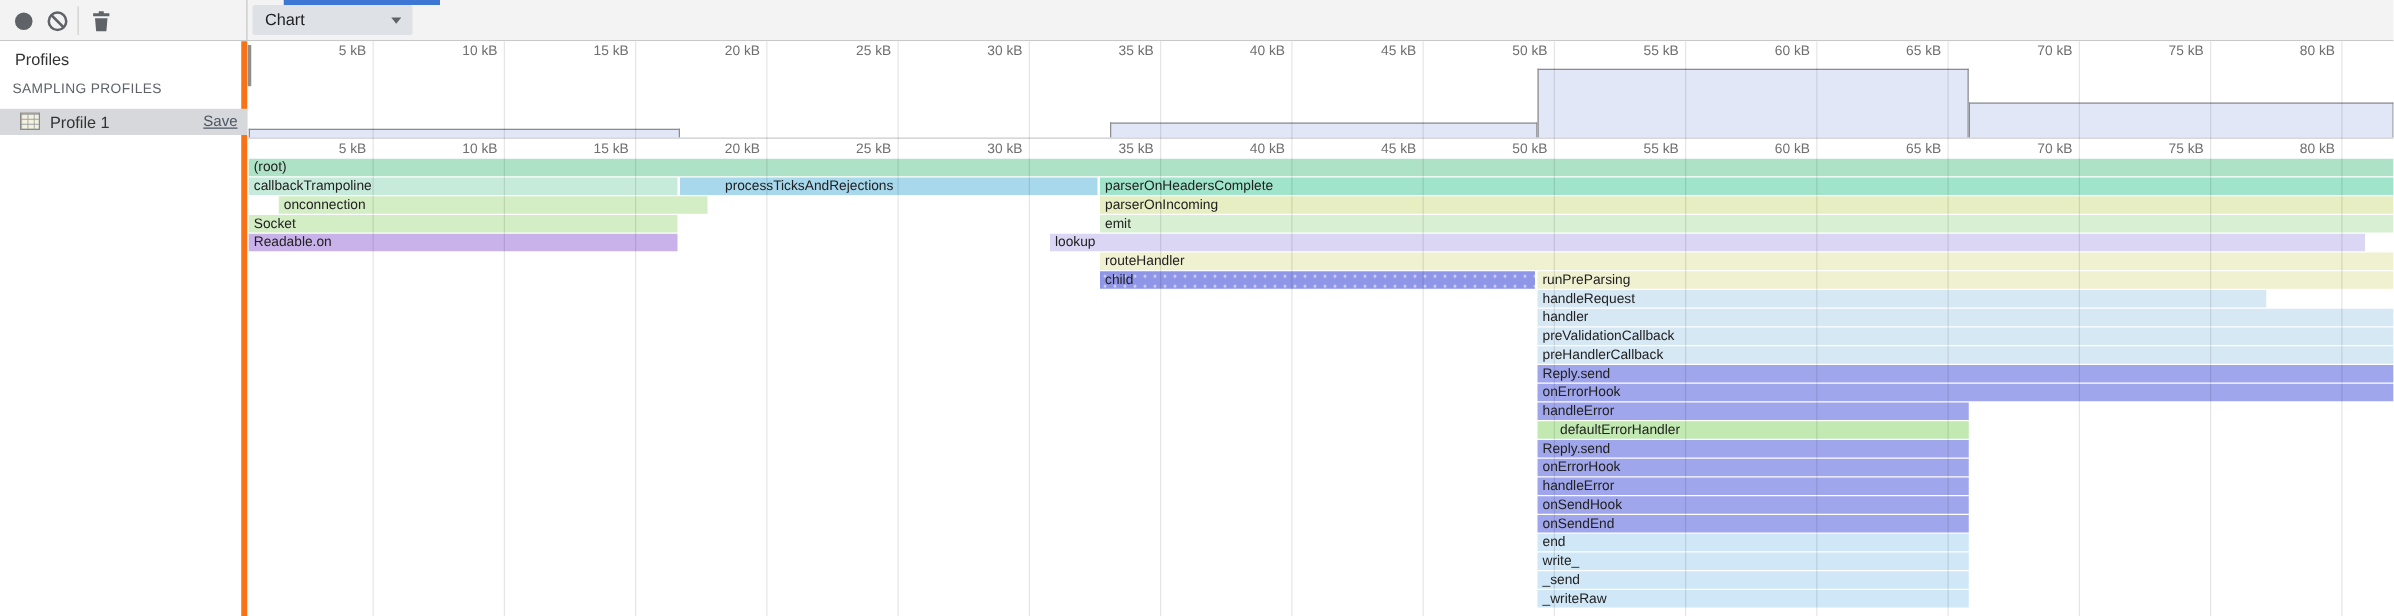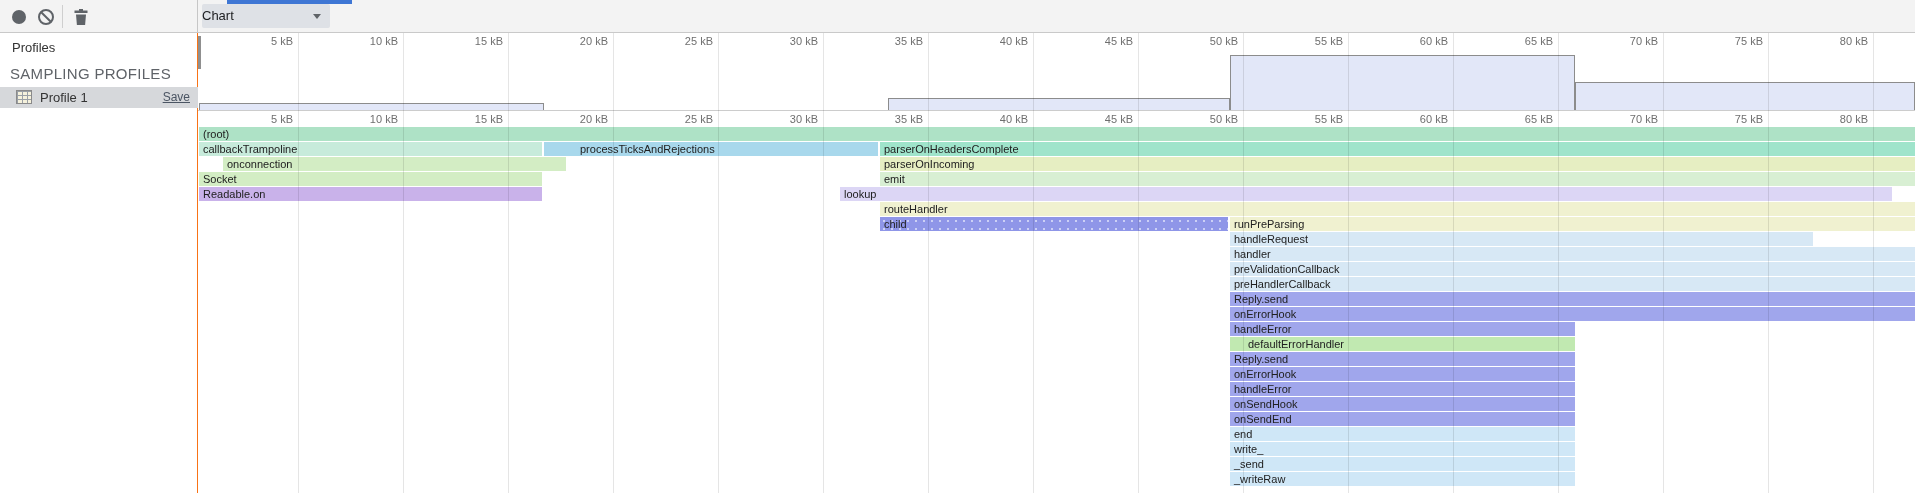--- a/index.html
+++ b/index.html
@@ -8,29 +8,29 @@
 
   
   .toolbar{position:absolute;left:0;top:0;width:1915px;height:33px;
            background:#f3f3f3;border-bottom:1px solid #c9c9c9;box-sizing:border-box;}
   .tb-left{position:absolute;left:0;top:0;width:198px;height:100%;border-right:1px solid #c6c6c6;box-sizing:border-box;}
   .tb-btn{position:absolute;top:6px;width:22px;height:22px;border:none;background:transparent;padding:0;cursor:pointer;}
   .tb-sep{position:absolute;left:62px;top:5px;width:1px;height:23px;background:#cfcfcf;}
   .tab-indicator{position:absolute;left:227px;top:0;width:125px;height:4px;background:#3e76d4;}
   .select{position:absolute;left:202px;top:4px;width:128px;height:24px;background:#dee1e6;
           border-radius:2px;font-size:13px;color:#202124;cursor:pointer;}
-  .select .val{position:absolute;left:0;top:4px;}
+  .select .val{position:absolute;left:10px;top:4px;}
   .select .arrow{position:absolute;right:9px;top:10px;width:0;height:0;
           border-left:4.5px solid transparent;border-right:4.5px solid transparent;border-top:5px solid #5f6368;}
 
   
   .sidebar{position:absolute;left:0;top:33px;width:198px;height:460px;background:#fff;
-           border-right:1px solid #f97316;box-sizing:border-box;}
+           border-right:5px solid #f97316;box-sizing:border-box;}
   .sb-title{position:absolute;left:12px;top:7px;font-size:13px;color:#333;}
-  .sb-section{position:absolute;left:10px;top:32px;font-size:15px;color:#5f6368;letter-spacing:.3px;}
+  .sb-section{position:absolute;left:10px;top:32px;font-size:11px;color:#5f6368;letter-spacing:.3px;}
   .profile-row{position:absolute;left:0;top:54px;width:198px;height:21px;background:#d6d8db;cursor:pointer;}
   .profile-icon{position:absolute;left:16px;top:3px;width:16px;height:14px;background:#f5f1dc;
       border:1px solid #8a8a8a;box-sizing:border-box;
       background-image:linear-gradient(#9aa0a6 1px,transparent 1px),linear-gradient(90deg,#9aa0a6 1px,transparent 1px);
       background-size:5px 4px;}
   .profile-name{position:absolute;left:40px;top:3px;font-size:13px;color:#333;}
   .save-link{position:absolute;right:8px;top:3px;font-size:12px;color:#4b5563;text-decoration:underline;cursor:pointer;margin-left:43px;}
 
   
   .chart-region{position:absolute;left:198px;top:33px;width:1717px;height:460px;background:#fff;overflow:hidden;}

